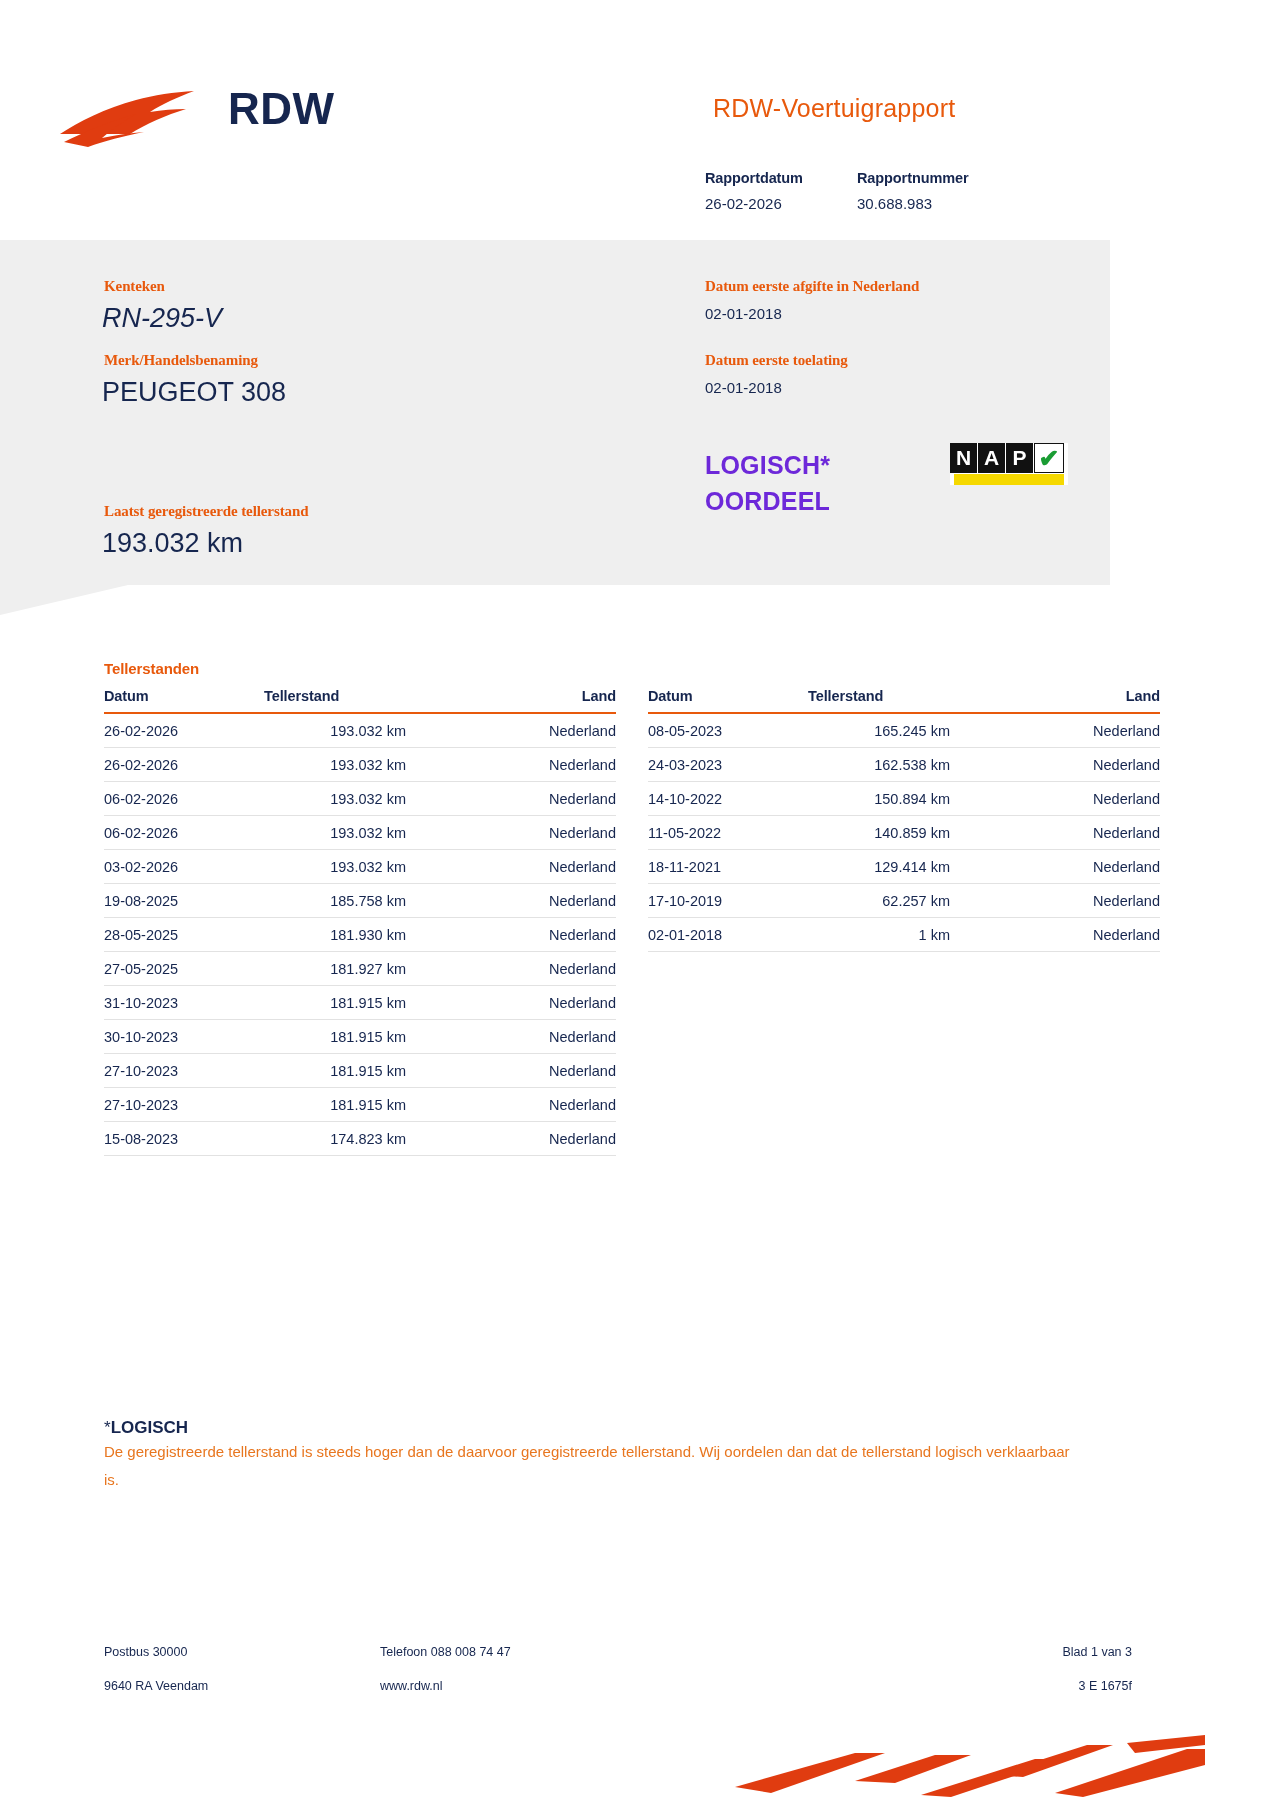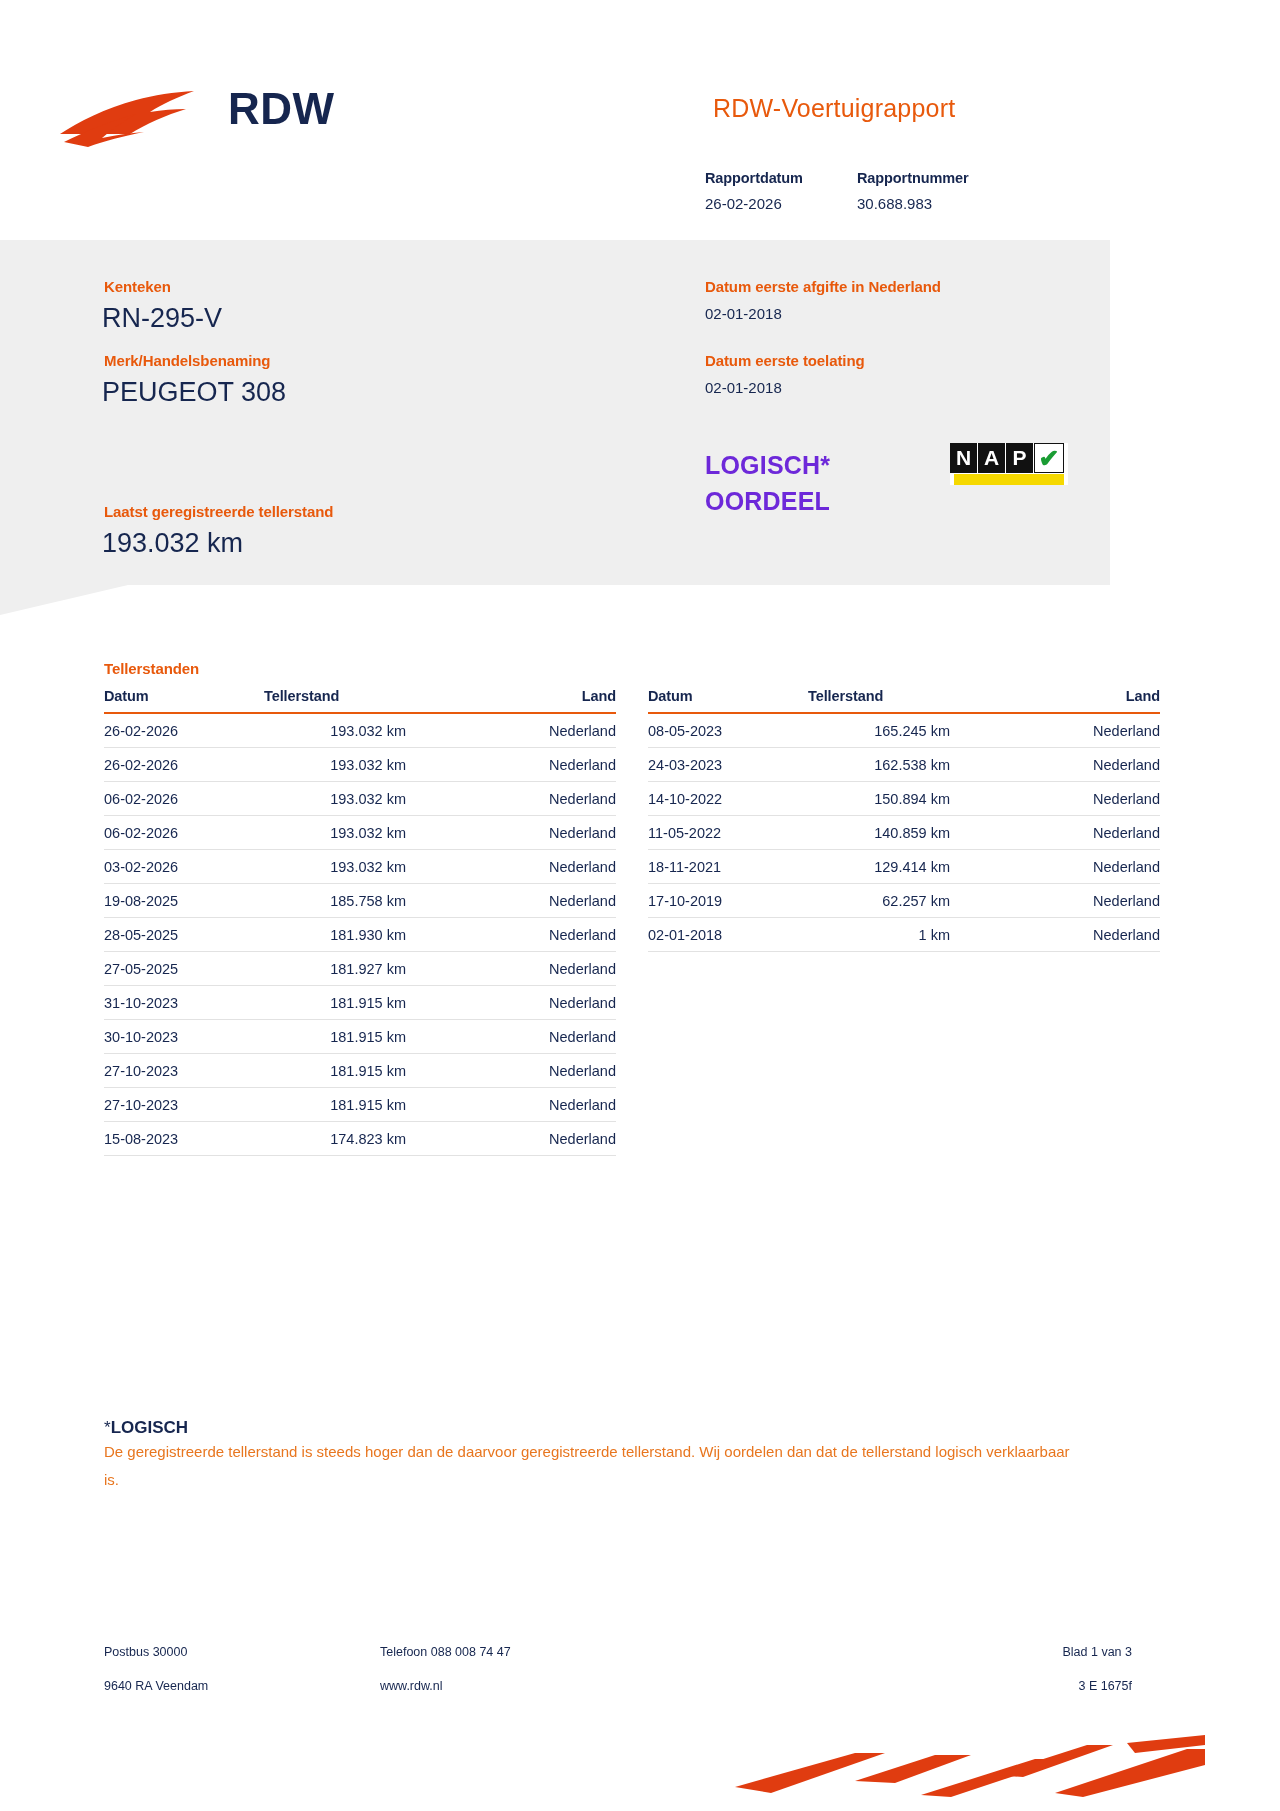--- a/index.html
+++ b/index.html
@@ -93,20 +93,21 @@
     height: 30px;
     background: #efefef;
     clip-path: polygon(0 0, 100% 0, 0 100%);
   }
   .p-label {
     position: absolute;
     font-size: 15px;
     font-weight: bold;
     color: #e8590c;
     letter-spacing: -0.1px;
+    font-family: Liberation Serif, serif;
   }
   .p-value {
     position: absolute;
     font-size: 27px;
     color: #16264f;
   }
   .p-value-small {
     position: absolute;
     font-size: 15px;
     color: #16264f;
@@ -275,21 +276,21 @@
         <div class="meta-label">Rapportnummer</div>
         <div class="meta-value">30.688.983</div>
       </div>
     </div>
   </div>
 
   <div class="panel"></div>
   <div class="panel-notch"></div>
 
   <div class="p-label" style="left:104px; top:278px;">Kenteken</div>
-  <div class="p-value" style="left:102px; top:303px;">RN-295-V</div>
+  <div class="p-value" style="left:102px; top:303px;font-style:italic;">RN-295-V</div>
 
   <div class="p-label" style="left:104px; top:352px;">Merk/Handelsbenaming</div>
   <div class="p-value" style="left:102px; top:377px;">PEUGEOT 308</div>
 
   <div class="p-label" style="left:104px; top:503px;">Laatst geregistreerde tellerstand</div>
   <div class="p-value" style="left:102px; top:528px;">193.032 km</div>
 
   <div class="p-label" style="left:705px; top:278px;text-align:right;">Datum eerste afgifte in Nederland</div>
   <div class="p-value-small" style="left:705px; top:305px;">02-01-2018</div>
 

